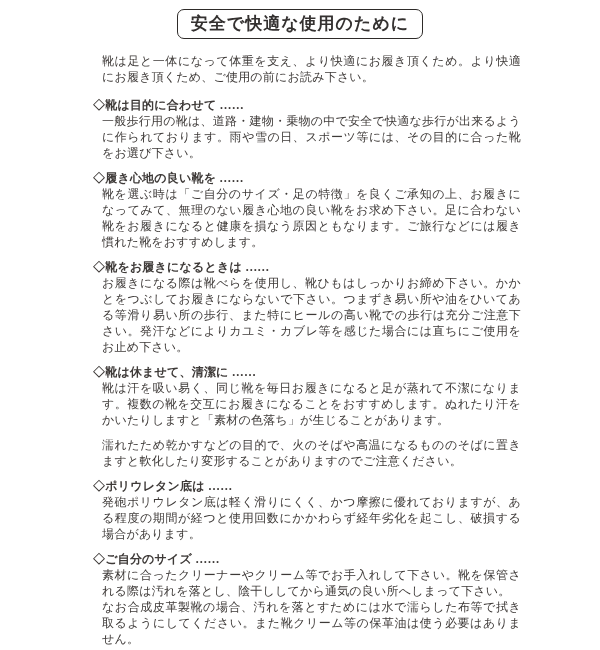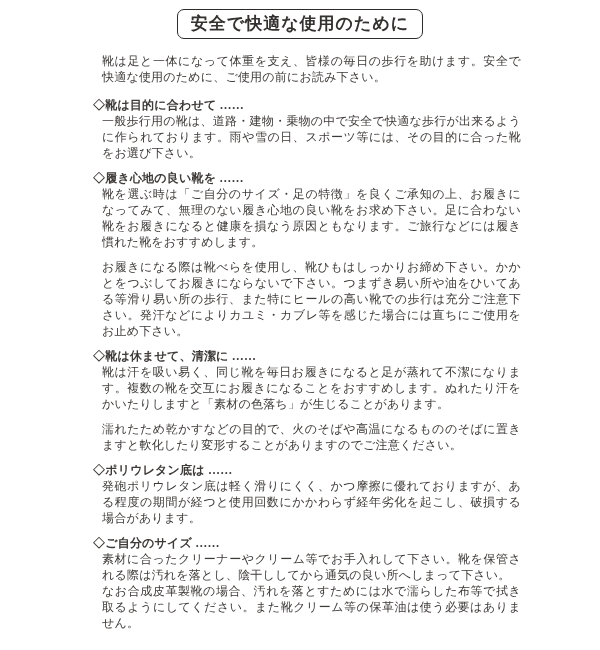--- a/index.html
+++ b/index.html
@@ -56,33 +56,34 @@
 <body>
 
 <div class="page">
 
   <div class="title-box">
     <span>安全で快適な使用のために</span>
   </div>
 
   <div class="content">
 
-    <p class="intro">靴は足と一体になって体重を支え、皆様の毎日の歩行を助けます。安全で快適な使用のために、ご使用の前にお読み下さい。</p>
+    <p class="intro">靴は足と一体になって体重を支え、より快適にお履き頂くため。より快適にお履き頂くため、ご使用の前にお読み下さい。</p>
 
     <section>
       <h2 class="sec-head">◇靴は目的に合わせて ……</h2>
       <p class="sec-body">一般歩行用の靴は、道路・建物・乗物の中で安全で快適な歩行が出来るように作られております。雨や雪の日、スポーツ等には、その目的に合った靴をお選び下さい。</p>
     </section>
 
     <section>
       <h2 class="sec-head">◇履き心地の良い靴を ……</h2>
       <p class="sec-body">靴を選ぶ時は「ご自分のサイズ・足の特徴」を良くご承知の上、お履きになってみて、無理のない履き心地の良い靴をお求め下さい。足に合わない靴をお履きになると健康を損なう原因ともなります。ご旅行などには履き慣れた靴をおすすめします。</p>
     </section>
 
     <section>
+      <h2 class="sec-head">◇靴をお履きになるときは ……</h2>
       <p class="sec-body">お履きになる際は靴べらを使用し、靴ひもはしっかりお締め下さい。かかとをつぶしてお履きにならないで下さい。つまずき易い所や油をひいてある等滑り易い所の歩行、また特にヒールの高い靴での歩行は充分ご注意下さい。発汗などによりカユミ・カブレ等を感じた場合には直ちにご使用をお止め下さい。</p>
     </section>
 
     <section>
       <h2 class="sec-head">◇靴は休ませて、清潔に ……</h2>
       <p class="sec-body">靴は汗を吸い易く、同じ靴を毎日お履きになると足が蒸れて不潔になります。複数の靴を交互にお履きになることをおすすめします。ぬれたり汗をかいたりしますと「素材の色落ち」が生じることがあります。</p>
     </section>
 
     <section>
       <p class="sec-body">濡れたため乾かすなどの目的で、火のそばや高温になるもののそばに置きますと軟化したり変形することがありますのでご注意ください。</p>

